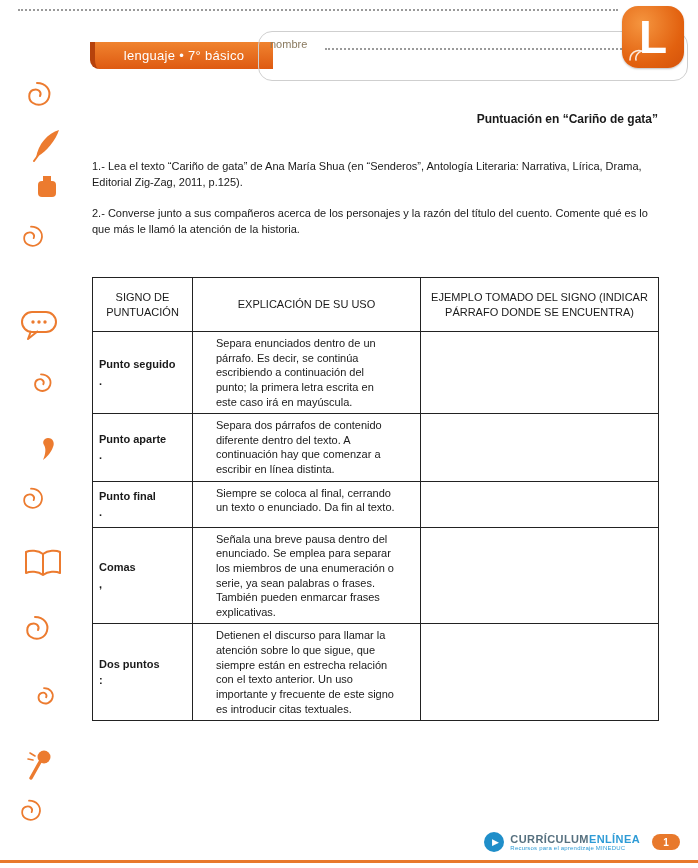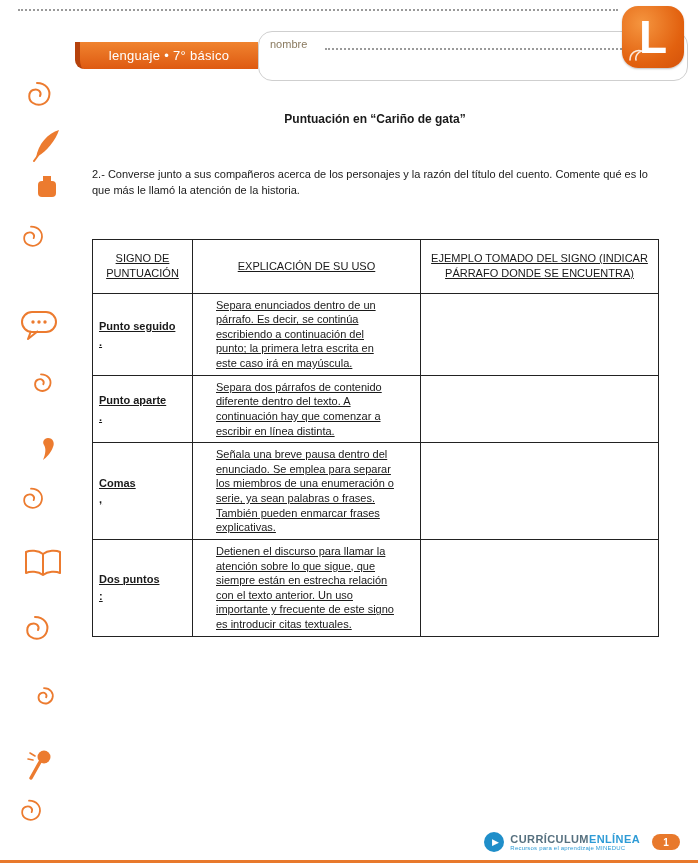--- a/index.html
+++ b/index.html
@@ -5,21 +5,21 @@
   * { margin:0; padding:0; box-sizing:border-box; }
   html,body { background:#ffffff; }
   body { font-family:"Liberation Sans", sans-serif; color:#1a1a1a; }
   .page { position:relative; width:698px; height:868px; background:#fff; overflow:hidden; }
 
   
   .dotted-top { position:absolute; top:9px; left:18px; width:600px; border-top:2px dotted #9a9a9a; }
 
   
   .subject-band {
-    position:absolute; left:75px; top:42px; width:183px; height:27px;
+    position:absolute; left:90px; top:42px; width:183px; height:27px;
     background:linear-gradient(180deg,#f0832f,#de5a11);
     border-left:5px solid #b6420c;
     border-radius:0 0 0 9px;
     color:#fff; font-size:13px; display:flex; align-items:center; justify-content:center;
     letter-spacing:.3px;
   }
 
   
   .header-outline { position:absolute; left:258px; top:31px; width:430px; height:50px;
     border:1px solid #cfcfcf; border-radius:14px; }
@@ -32,24 +32,24 @@
     border-radius:16px; display:flex; align-items:center; justify-content:center;
     color:#fff; font-weight:bold; font-size:46px; box-shadow:0 1px 2px rgba(0,0,0,.25); }
   .logo svg { position:absolute; left:6px; bottom:6px; }
 
   
   .ornaments { position:absolute; left:6px; top:72px; width:74px; height:780px; }
   .ornaments span { position:absolute; }
 
   
   .content { position:absolute; left:92px; top:112px; width:566px; }
-  .doc-title { text-align:center; font-weight:bold; font-size:12px; margin-bottom:40px; }
+  .doc-title { text-align:right; font-weight:bold; font-size:12px; margin-bottom:32px; }
   .instruction { font-size:11px; line-height:1.48; margin-bottom:14px; }
 
-  table { border-collapse:collapse; width:566px; margin-top:40px; table-layout:fixed;text-decoration:underline; }
+  table { border-collapse:collapse; width:566px; margin-top:40px; table-layout:fixed; }
   th, td { border:1px solid #222; font-size:11px; }
   th { font-weight:normal; text-align:center; vertical-align:middle; height:54px; padding:4px 10px; line-height:1.35; }
   col.c1 { width:100px; } col.c2 { width:228px; } col.c3 { width:238px; }
   td.sign-cell { font-weight:bold; vertical-align:middle; padding:6px 6px; line-height:1.5;margin-top:10px; }
   td.expl-cell { vertical-align:top; padding:4px 23px; line-height:1.33; }
   td.example-cell { background:#fff; }
   tbody tr:nth-child(1){height:66px;} tbody tr:nth-child(2){height:64px;}
   tbody tr:nth-child(3){height:40px;} tbody tr:nth-child(4){height:84px;}
   tbody tr:nth-child(5){height:90px;}
 
@@ -162,20 +162,21 @@
     <span style="top:726px; left:8px;">
       <svg width="30" height="30" viewBox="0 0 34 34">
           <path d="M17 3 C26 3 31 10 29 17 C27 24 19 27 13 23 C8 20 8 12 13 10 C18 8 22 12 20 16" fill="none" stroke="#ec7b2f" stroke-width="2" stroke-linecap="round"></path>
         </svg>
     </span>
   </div>
 
   <div class="content">
     <div class="doc-title">Puntuación en “Cariño de gata”</div>
 
+    <p class="instruction">1.- Lea el texto “Cariño de gata” de Ana María Shua (en “Senderos”, Antología Literaria: Narrativa, Lírica, Drama,  Editorial Zig-Zag,  2011, p.125).</p>
     <p class="instruction">2.- Converse junto a sus compañeros acerca de los personajes y la razón del título del cuento. Comente qué es lo que más le llamó la atención de la historia.</p>
 
     <table>
       <colgroup>
           <col class="c1">
           <col class="c2">
           <col class="c3">
         </colgroup>
       <thead>
         <tr>
@@ -196,20 +197,28 @@
         <tr>
           <td class="sign-cell">
             <div>Punto aparte</div>
             <div>.</div>
           </td>
           <td class="expl-cell">Separa dos párrafos de contenido diferente dentro del texto. A continuación hay que comenzar a escribir en línea distinta.</td>
           <td class="example-cell"></td>
         </tr>
         <tr>
           <td class="sign-cell">
+            <div>Punto final</div>
+            <div>.</div>
+          </td>
+          <td class="expl-cell">Siempre se coloca al final, cerrando un texto o enunciado. Da fin al texto.</td>
+          <td class="example-cell"></td>
+        </tr>
+        <tr>
+          <td class="sign-cell">
             <div>Comas</div>
             <div>,</div>
           </td>
           <td class="expl-cell">Señala una breve pausa dentro del enunciado. Se emplea para separar los miembros de una enumeración o serie, ya sean palabras o frases. También pueden enmarcar frases explicativas.</td>
           <td class="example-cell"></td>
         </tr>
         <tr>
           <td class="sign-cell">
             <div>Dos puntos</div>
             <div>:</div>

